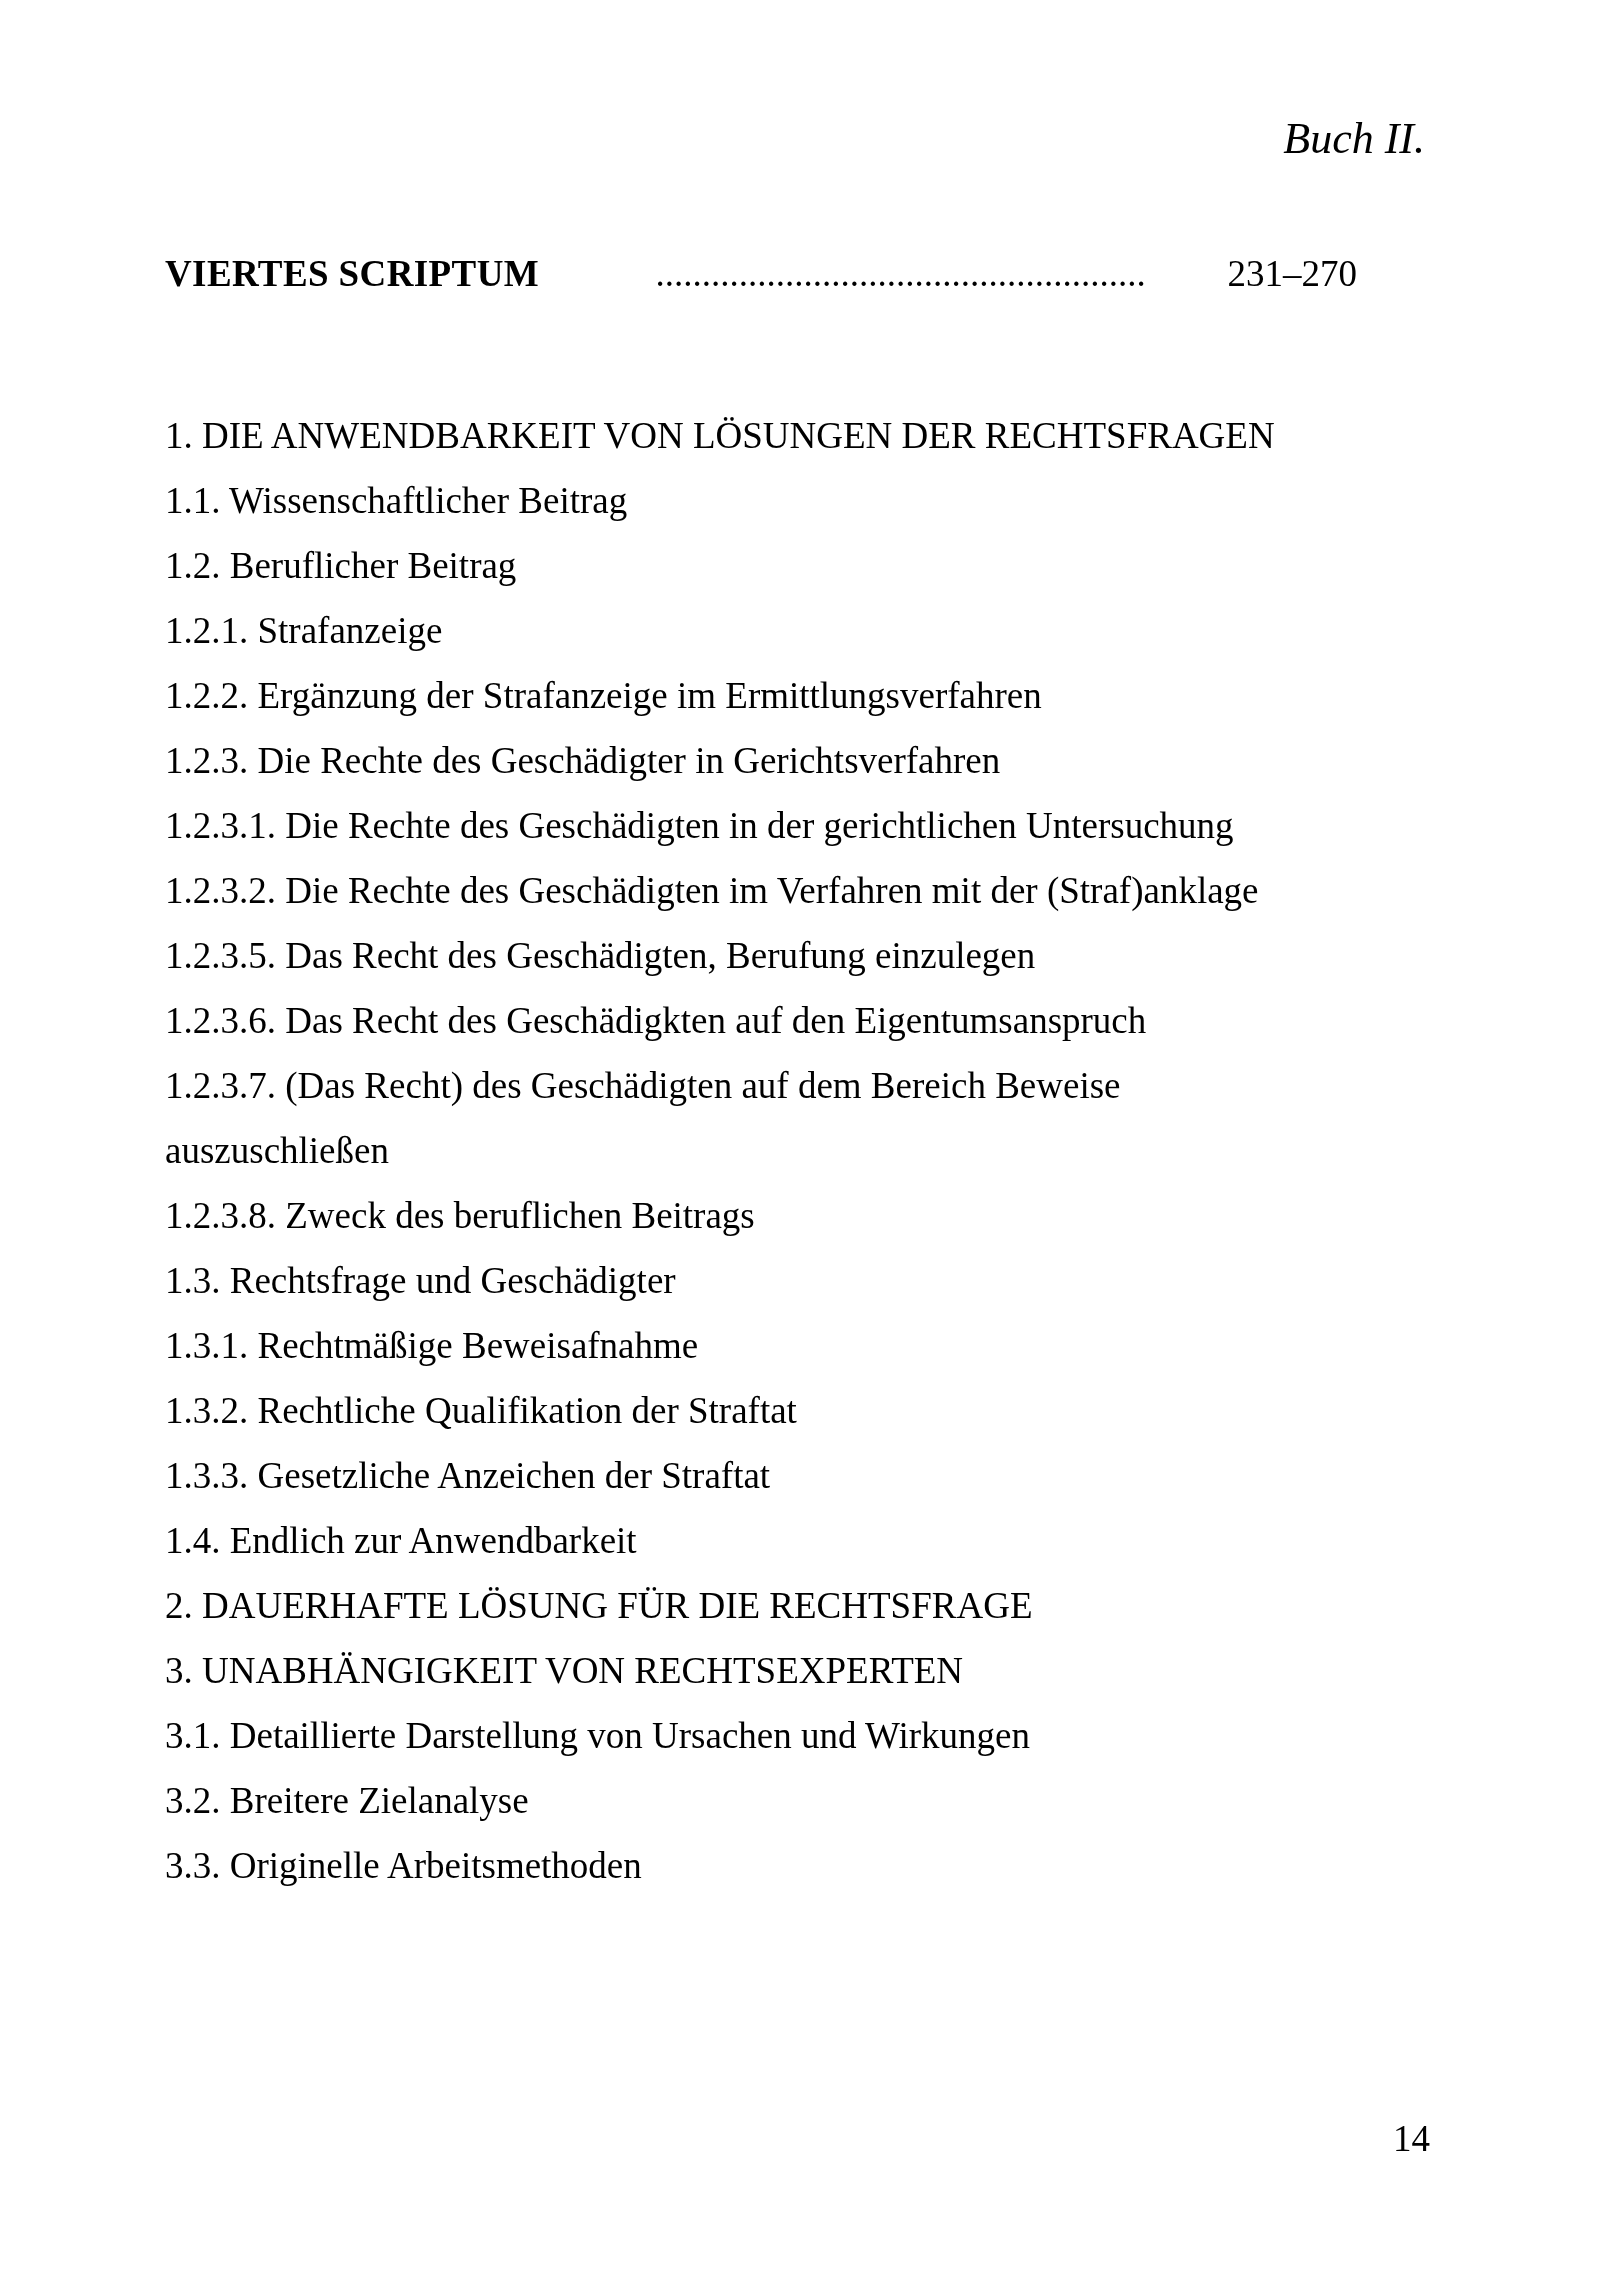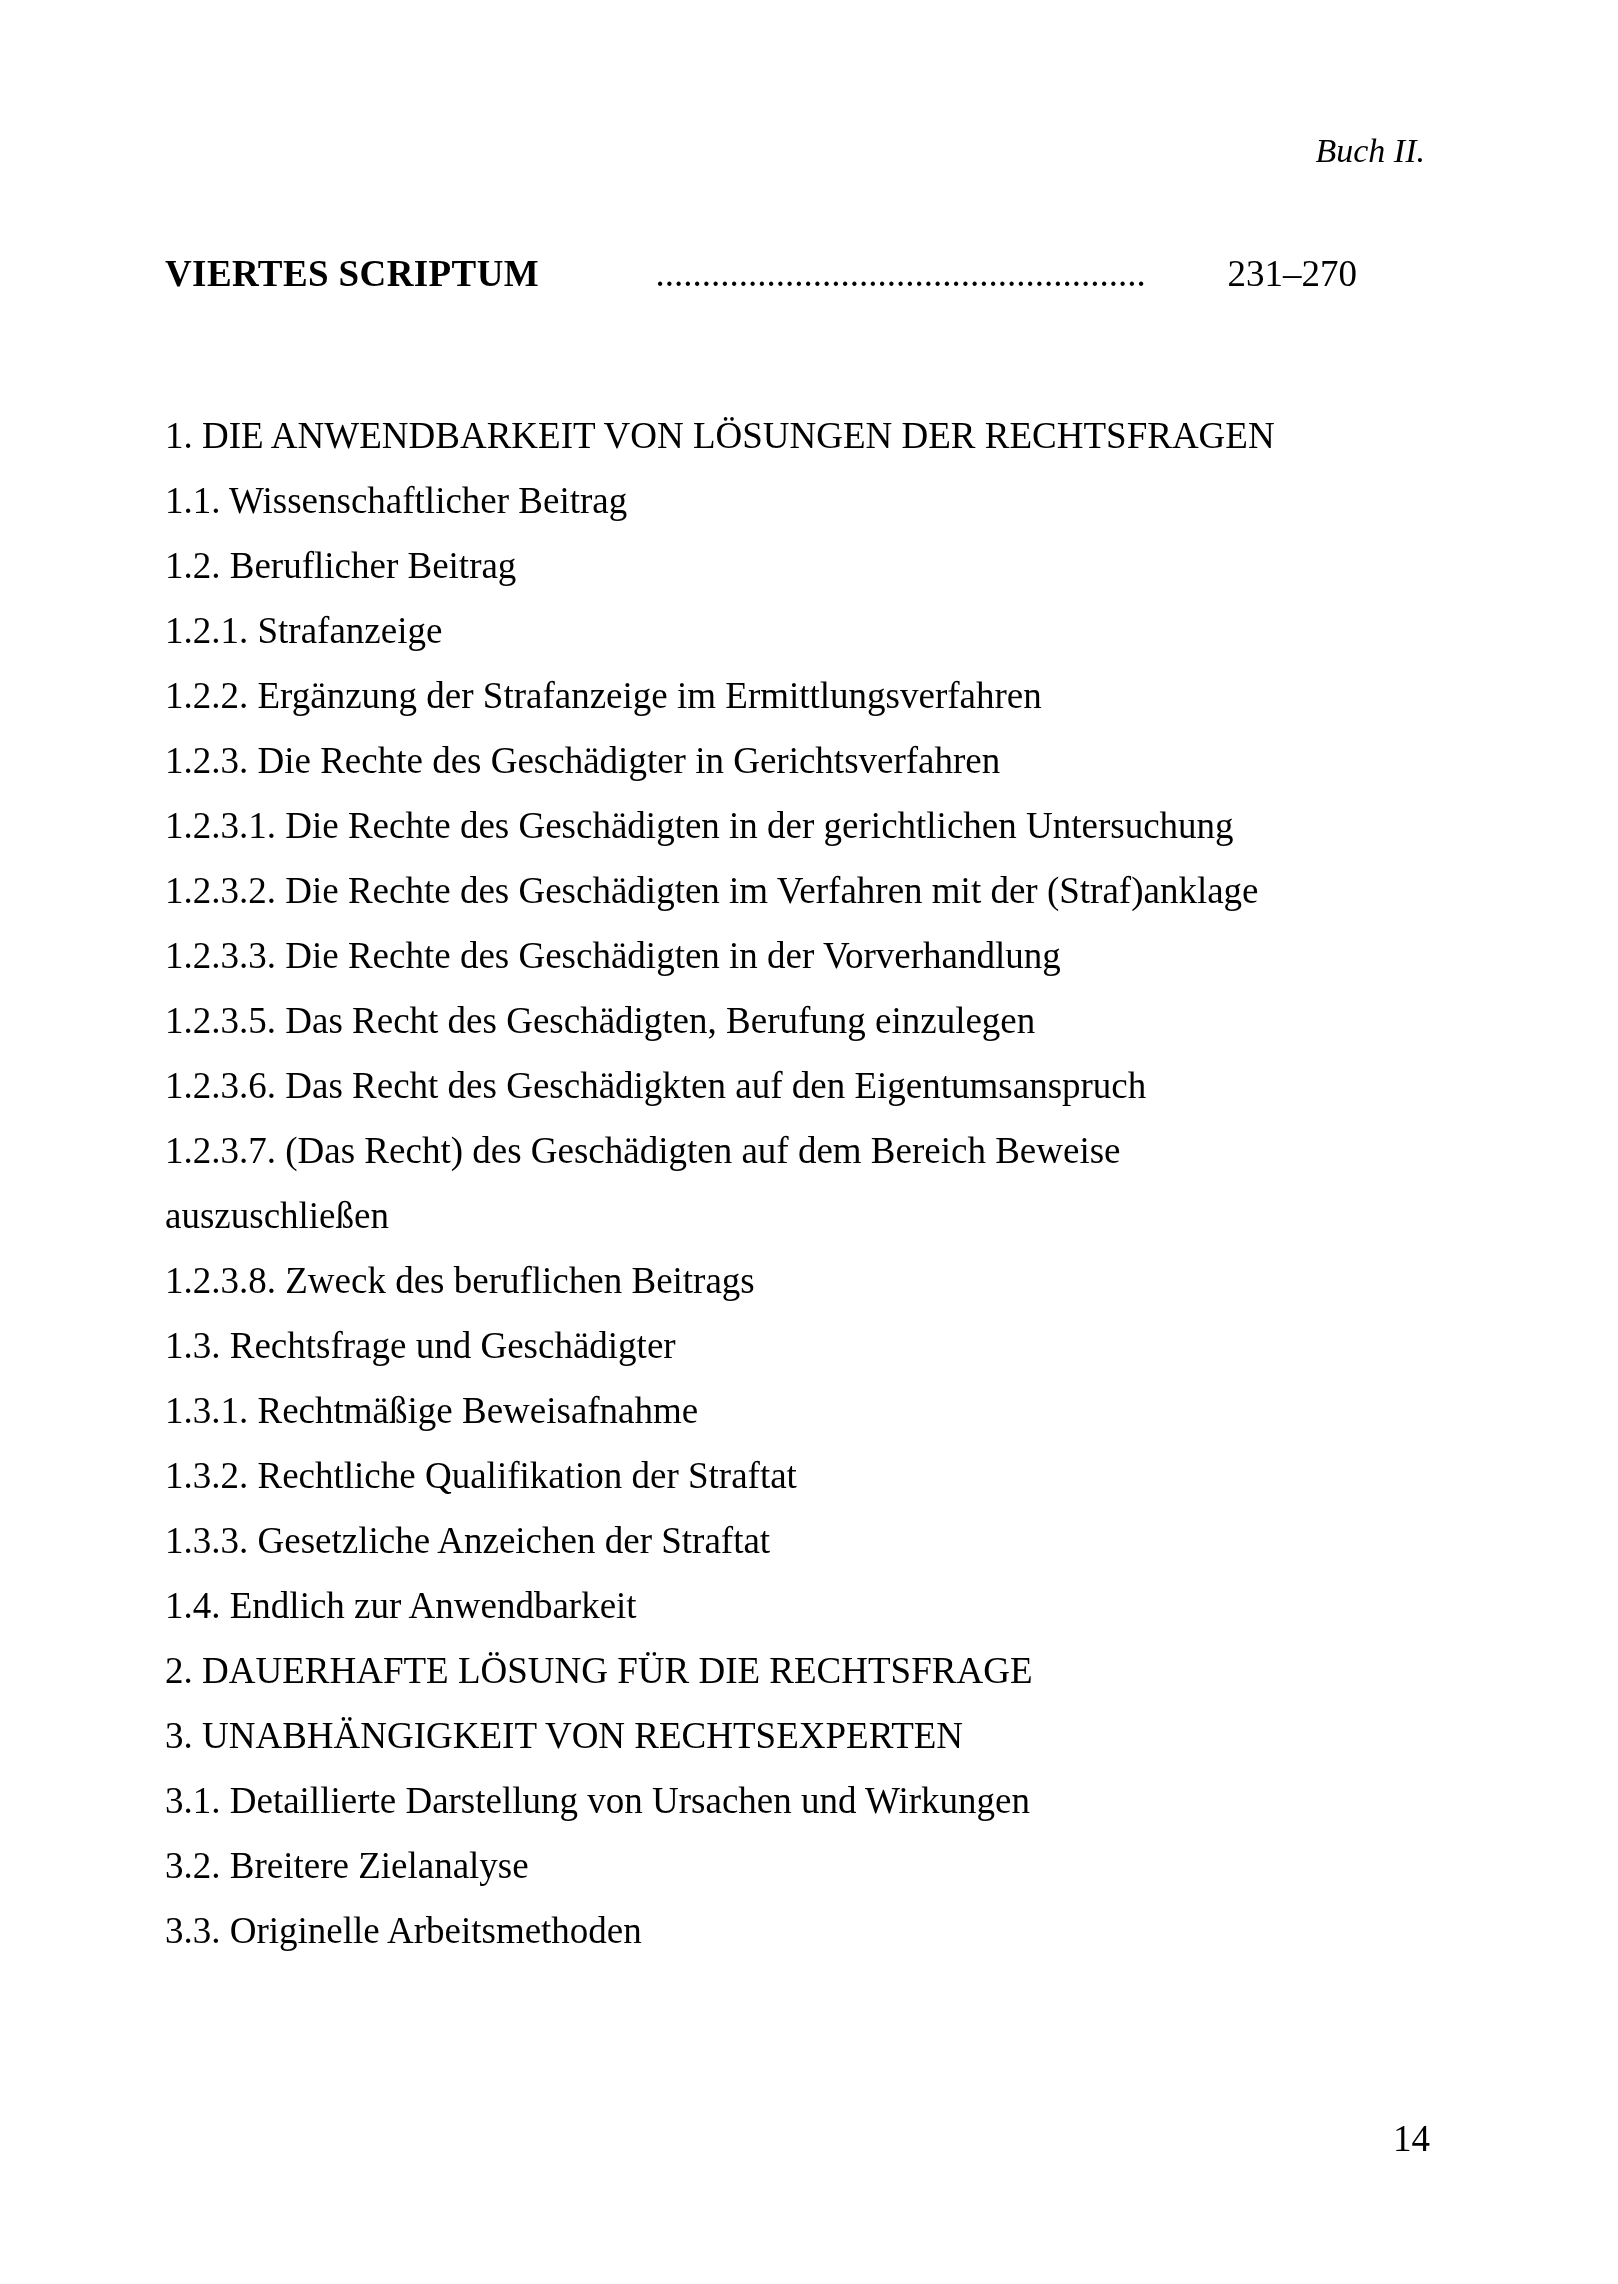--- a/index.html
+++ b/index.html
@@ -18,24 +18,23 @@
   .page {
     position: absolute;
     inset: 0;
     background: #ffffff;
   }
   .book-header {
     position: absolute;
     top: 119px;
     right: 194px;
     font-style: italic;
-    font-size: 34px;
+    font-size: 44px;
     line-height: 39px;
     white-space: nowrap;
-    margin-top: 12px;
   }
   .toc-row {
     position: absolute;
     top: 253px;
     left: 165px;
     width: 1192px;
     display: flex;
     align-items: baseline;
     gap: 43px;
   }
@@ -97,21 +96,20 @@
 
   <div class="toc-list">
       <div class="toc-entry">1. DIE ANWENDBARKEIT VON LÖSUNGEN DER RECHTSFRAGEN</div>
       <div class="toc-entry">1.1. Wissenschaftlicher Beitrag</div>
       <div class="toc-entry">1.2. Beruflicher Beitrag</div>
       <div class="toc-entry">1.2.1. Strafanzeige</div>
       <div class="toc-entry">1.2.2. Ergänzung der Strafanzeige im Ermittlungsverfahren</div>
       <div class="toc-entry">1.2.3. Die Rechte des Geschädigter in Gerichtsverfahren</div>
       <div class="toc-entry">1.2.3.1. Die Rechte des Geschädigten in der gerichtlichen Untersuchung</div>
       <div class="toc-entry">1.2.3.2. Die Rechte des Geschädigten im Verfahren mit der (Straf)anklage</div>
-      <div class="toc-entry">1.2.3.3. Die Rechte des Geschädigten in der Vorverhandlung</div>
       <div class="toc-entry">1.2.3.5. Das Recht des Geschädigten, Berufung einzulegen</div>
       <div class="toc-entry">1.2.3.6. Das Recht des Geschädigkten auf den Eigentumsanspruch</div>
       <div class="toc-entry">1.2.3.7. (Das Recht) des Geschädigten auf dem Bereich Beweise</div>
       <div class="toc-entry">auszuschließen</div>
       <div class="toc-entry">1.2.3.8. Zweck des beruflichen Beitrags</div>
       <div class="toc-entry">1.3. Rechtsfrage und Geschädigter</div>
       <div class="toc-entry">1.3.1. Rechtmäßige Beweisafnahme</div>
       <div class="toc-entry">1.3.2. Rechtliche Qualifikation der Straftat</div>
       <div class="toc-entry">1.3.3. Gesetzliche Anzeichen der Straftat</div>
       <div class="toc-entry">1.4. Endlich zur Anwendbarkeit</div>

